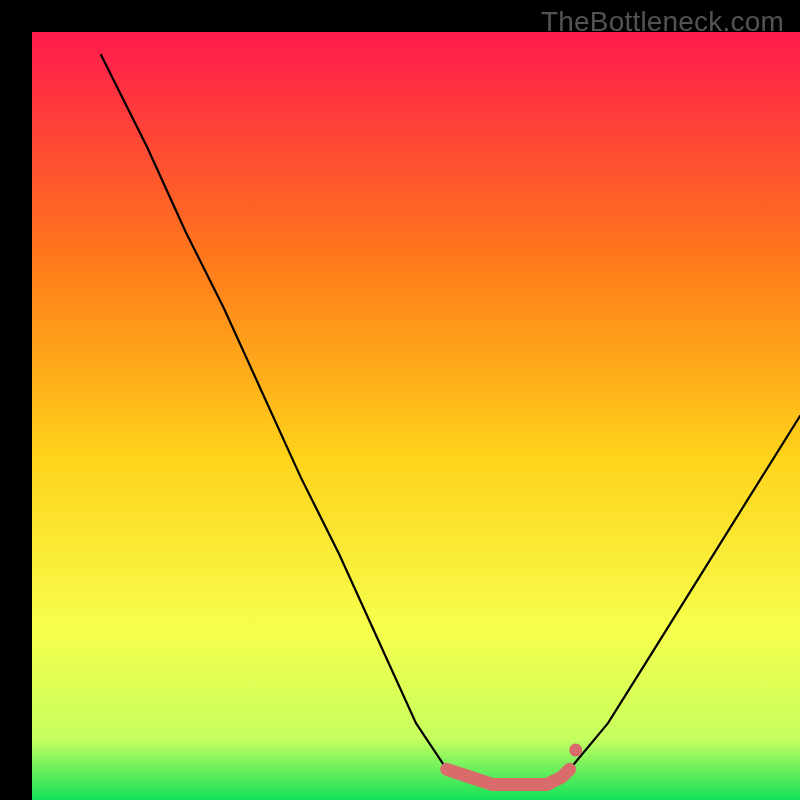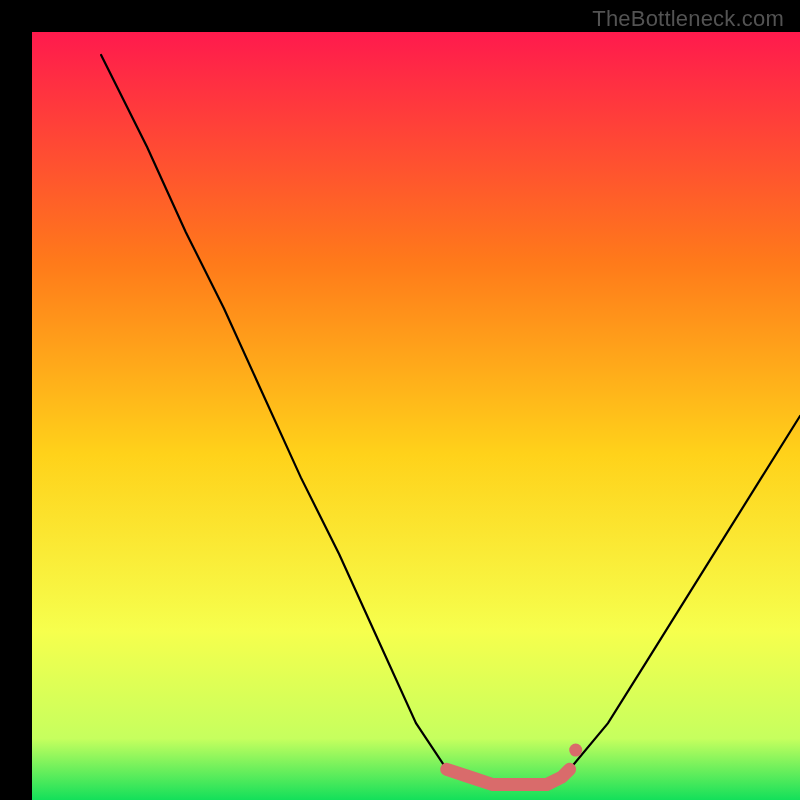--- a/index.html
+++ b/index.html
@@ -16,21 +16,21 @@
     height: 800px;
   }
   svg {
     display: block;
   }
   .watermark {
     position: absolute;
     top: 6px;
     right: 16px;
     font-family: Arial, Helvetica, sans-serif;
-    font-size: 22px;
+    font-size: 28px;
     color: #535353;
     letter-spacing: 0.2px;
     user-select: none;
   }
 </style>
 </head>
 <body>
 
 <div class="stage">
 

